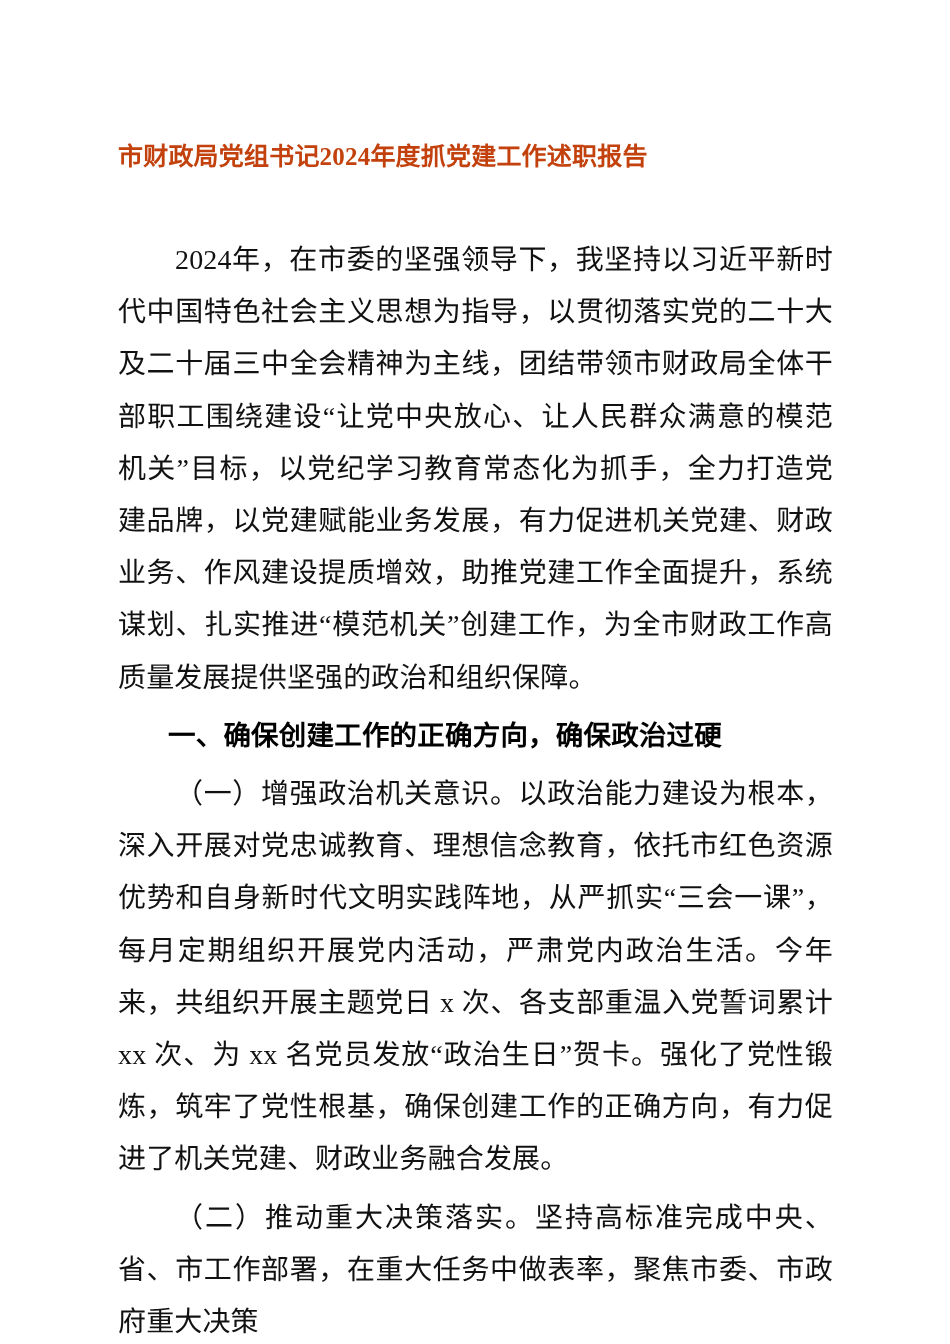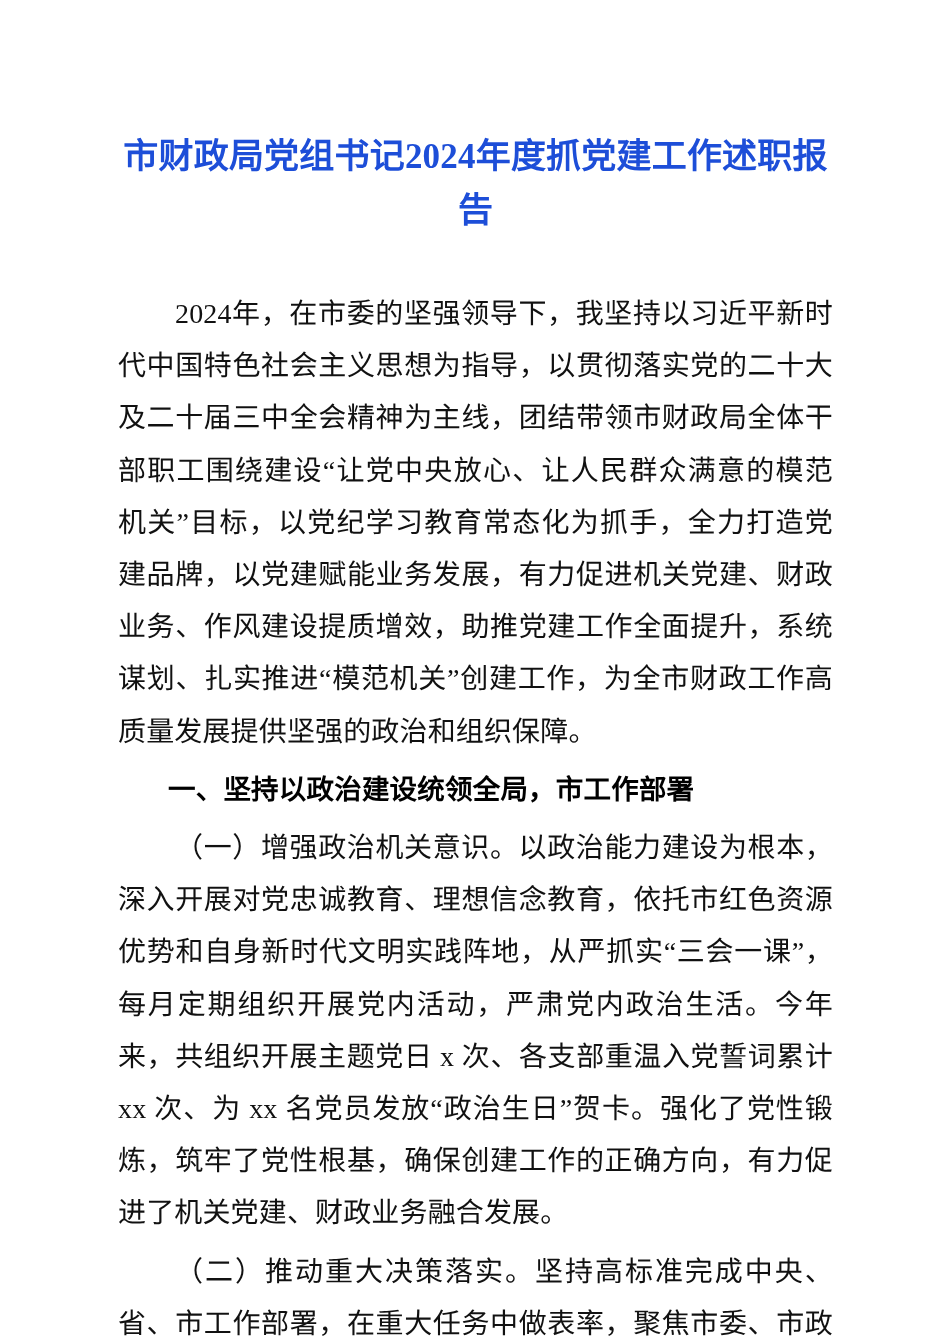--- a/index.html
+++ b/index.html
@@ -23,24 +23,24 @@
     position: absolute;
     left: 112px;
     top: 0;
     width: 727px;
   }
 
   
   .doc-title {
     font-family: "Liberation Serif", "DejaVu Serif", serif;
     font-weight: bold;
-    font-size: 35px;
+    font-size: 25px;
     line-height: 54px;
-    text-align: center;
-    color: #1d4ed8;
+    text-align: left;
+    color: #c2410c;
     letter-spacing: 0.2px;
     margin: 0;
     padding-top: 130px;
     padding-left: 6px;
     padding-right: 6px;
   }
 
   
   .body-para {
     font-family: "Liberation Serif", "DejaVu Serif", serif;
@@ -79,20 +79,20 @@
 
 <div class="page">
   <div class="content">
 
     <h1 class="doc-title">市财政局党组书记2024年度抓党建工作述职报告</h1>
 
     <div class="spacer-after-title"></div>
 
     <p class="body-para">2024年，在市委的坚强领导下，我坚持以习近平新时代中国特色社会主义思想为指导，以贯彻落实党的二十大及二十届三中全会精神为主线，团结带领市财政局全体干部职工围绕建设“让党中央放心、让人民群众满意的模范机关”目标，以党纪学习教育常态化为抓手，全力打造党建品牌，以党建赋能业务发展，有力促进机关党建、财政业务、作风建设提质增效，助推党建工作全面提升，系统谋划、扎实推进“模范机关”创建工作，为全市财政工作高质量发展提供坚强的政治和组织保障。</p>
 
-    <h2 class="section-heading">一、坚持以政治建设统领全局，市工作部署</h2>
+    <h2 class="section-heading">一、确保创建工作的正确方向，确保政治过硬</h2>
 
     <p class="body-para">（一）增强政治机关意识。以政治能力建设为根本，深入开展对党忠诚教育、理想信念教育，依托市红色资源优势和自身新时代文明实践阵地，从严抓实“三会一课”，每月定期组织开展党内活动，严肃党内政治生活。今年来，共组织开展主题党日 x 次、各支部重温入党誓词累计 xx 次、为 xx 名党员发放“政治生日”贺卡。强化了党性锻炼，筑牢了党性根基，确保创建工作的正确方向，有力促进了机关党建、财政业务融合发展。</p>
 
     <p class="body-para">（二）推动重大决策落实。坚持高标准完成中央、省、市工作部署，在重大任务中做表率，聚焦市委、市政府重大决策</p>
 
   </div>
 </div>
 
 </body></html>

